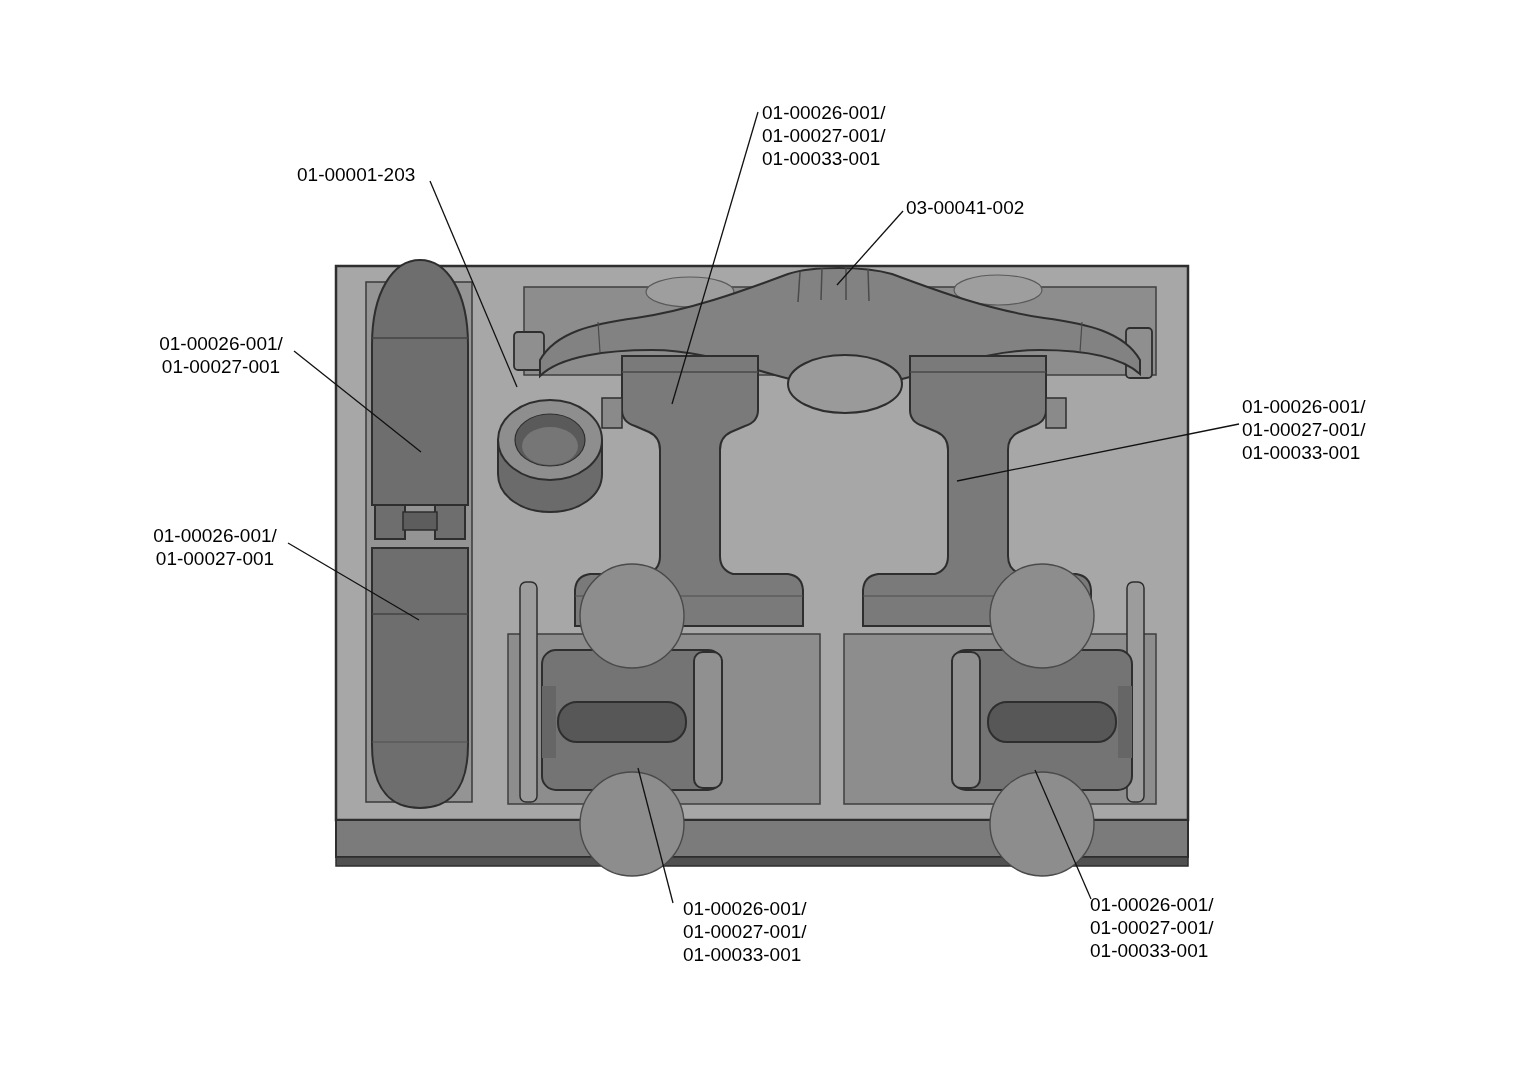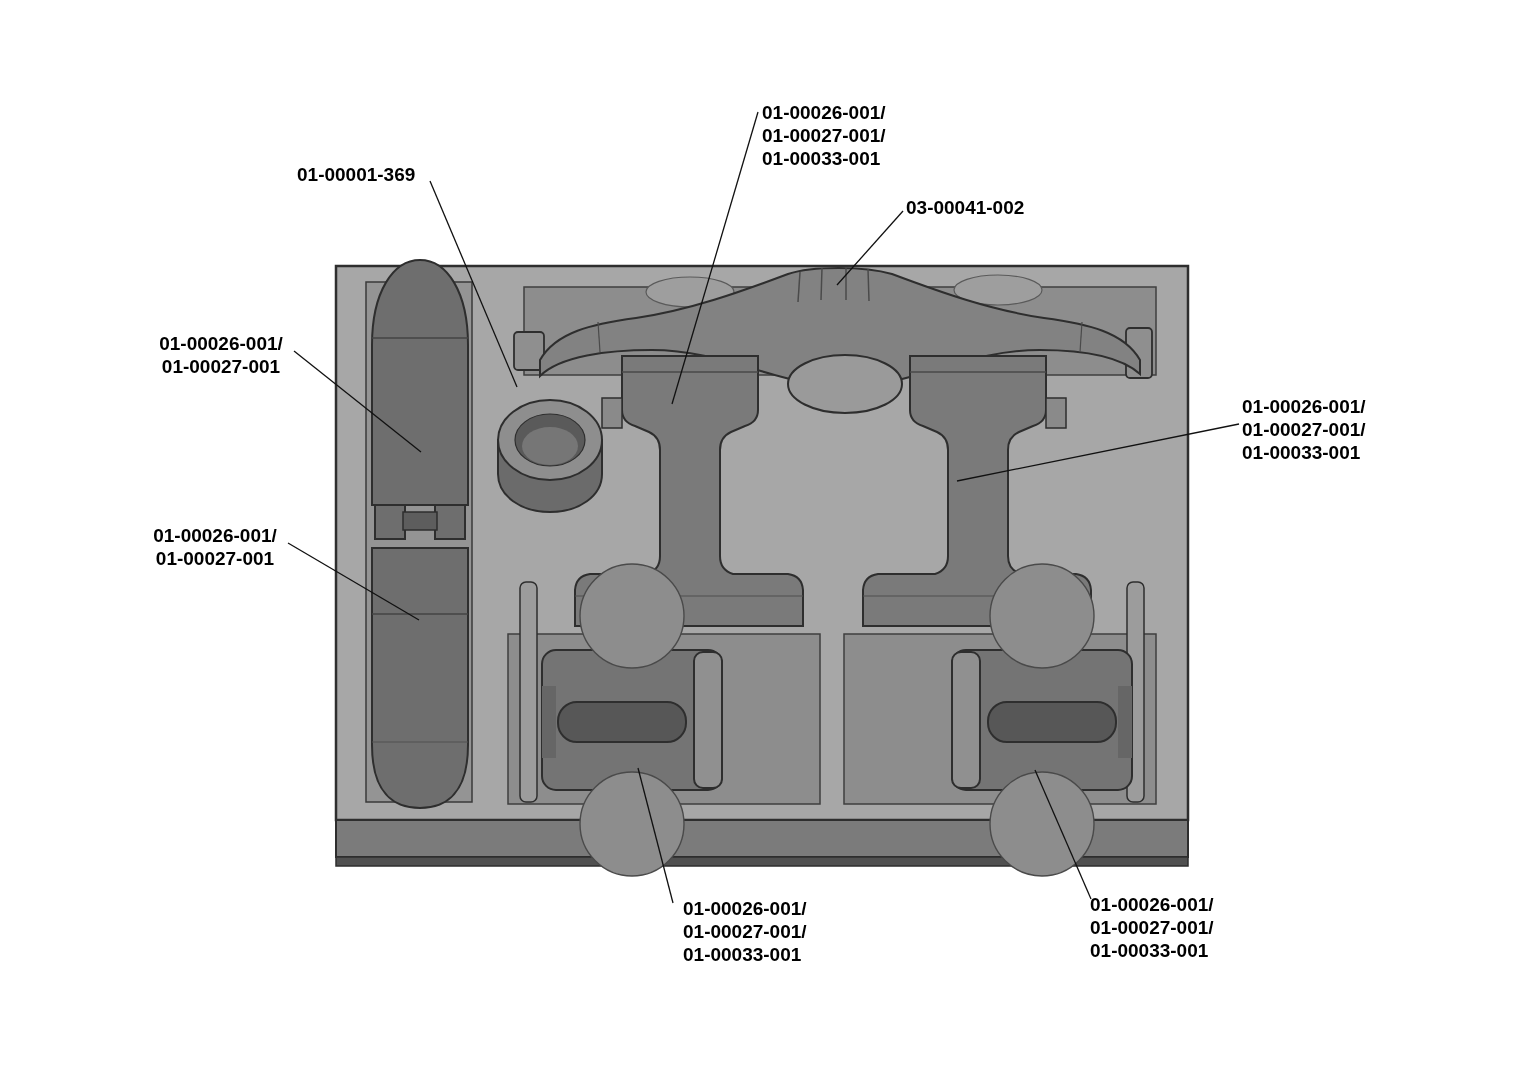--- a/index.html
+++ b/index.html
@@ -16,21 +16,20 @@
     left: 0; top: 0;
     width: 1532px; height: 1073px;
   }
   .callout {
     position: absolute;
     font-size: 19px;
     line-height: 23px;
     color: #000000;
     white-space: pre-line;
     text-align: left;
-    font-weight: bold;
   }
   .callout.center { text-align: center; }
 </style>
 </head>
 <body>
 
 <div class="stage">
 
   <svg class="scene" viewBox="0 0 1532 1073" width="1532" height="1073" xmlns="http://www.w3.org/2000/svg">
 
@@ -151,21 +150,21 @@
       <line x1="288" y1="543" x2="419" y2="620"></line>
       <line x1="673" y1="903" x2="638" y2="768"></line>
       <line x1="1091" y1="899" x2="1035" y2="770"></line>
     </g>
   </svg>
 
   <div class="callout" style="left:762px; top:101px;">01-00026-001/
 01-00027-001/
 01-00033-001</div>
 
-  <div class="callout" style="left:297px; top:163px;">01-00001-369</div>
+  <div class="callout" style="left:297px; top:163px;">01-00001-203</div>
 
   <div class="callout" style="left:906px; top:196px;">03-00041-002</div>
 
   <div class="callout center" style="left:148px; top:332px; width:146px;">01-00026-001/
 01-00027-001</div>
 
   <div class="callout" style="left:1242px; top:395px;">01-00026-001/
 01-00027-001/
 01-00033-001</div>
 

